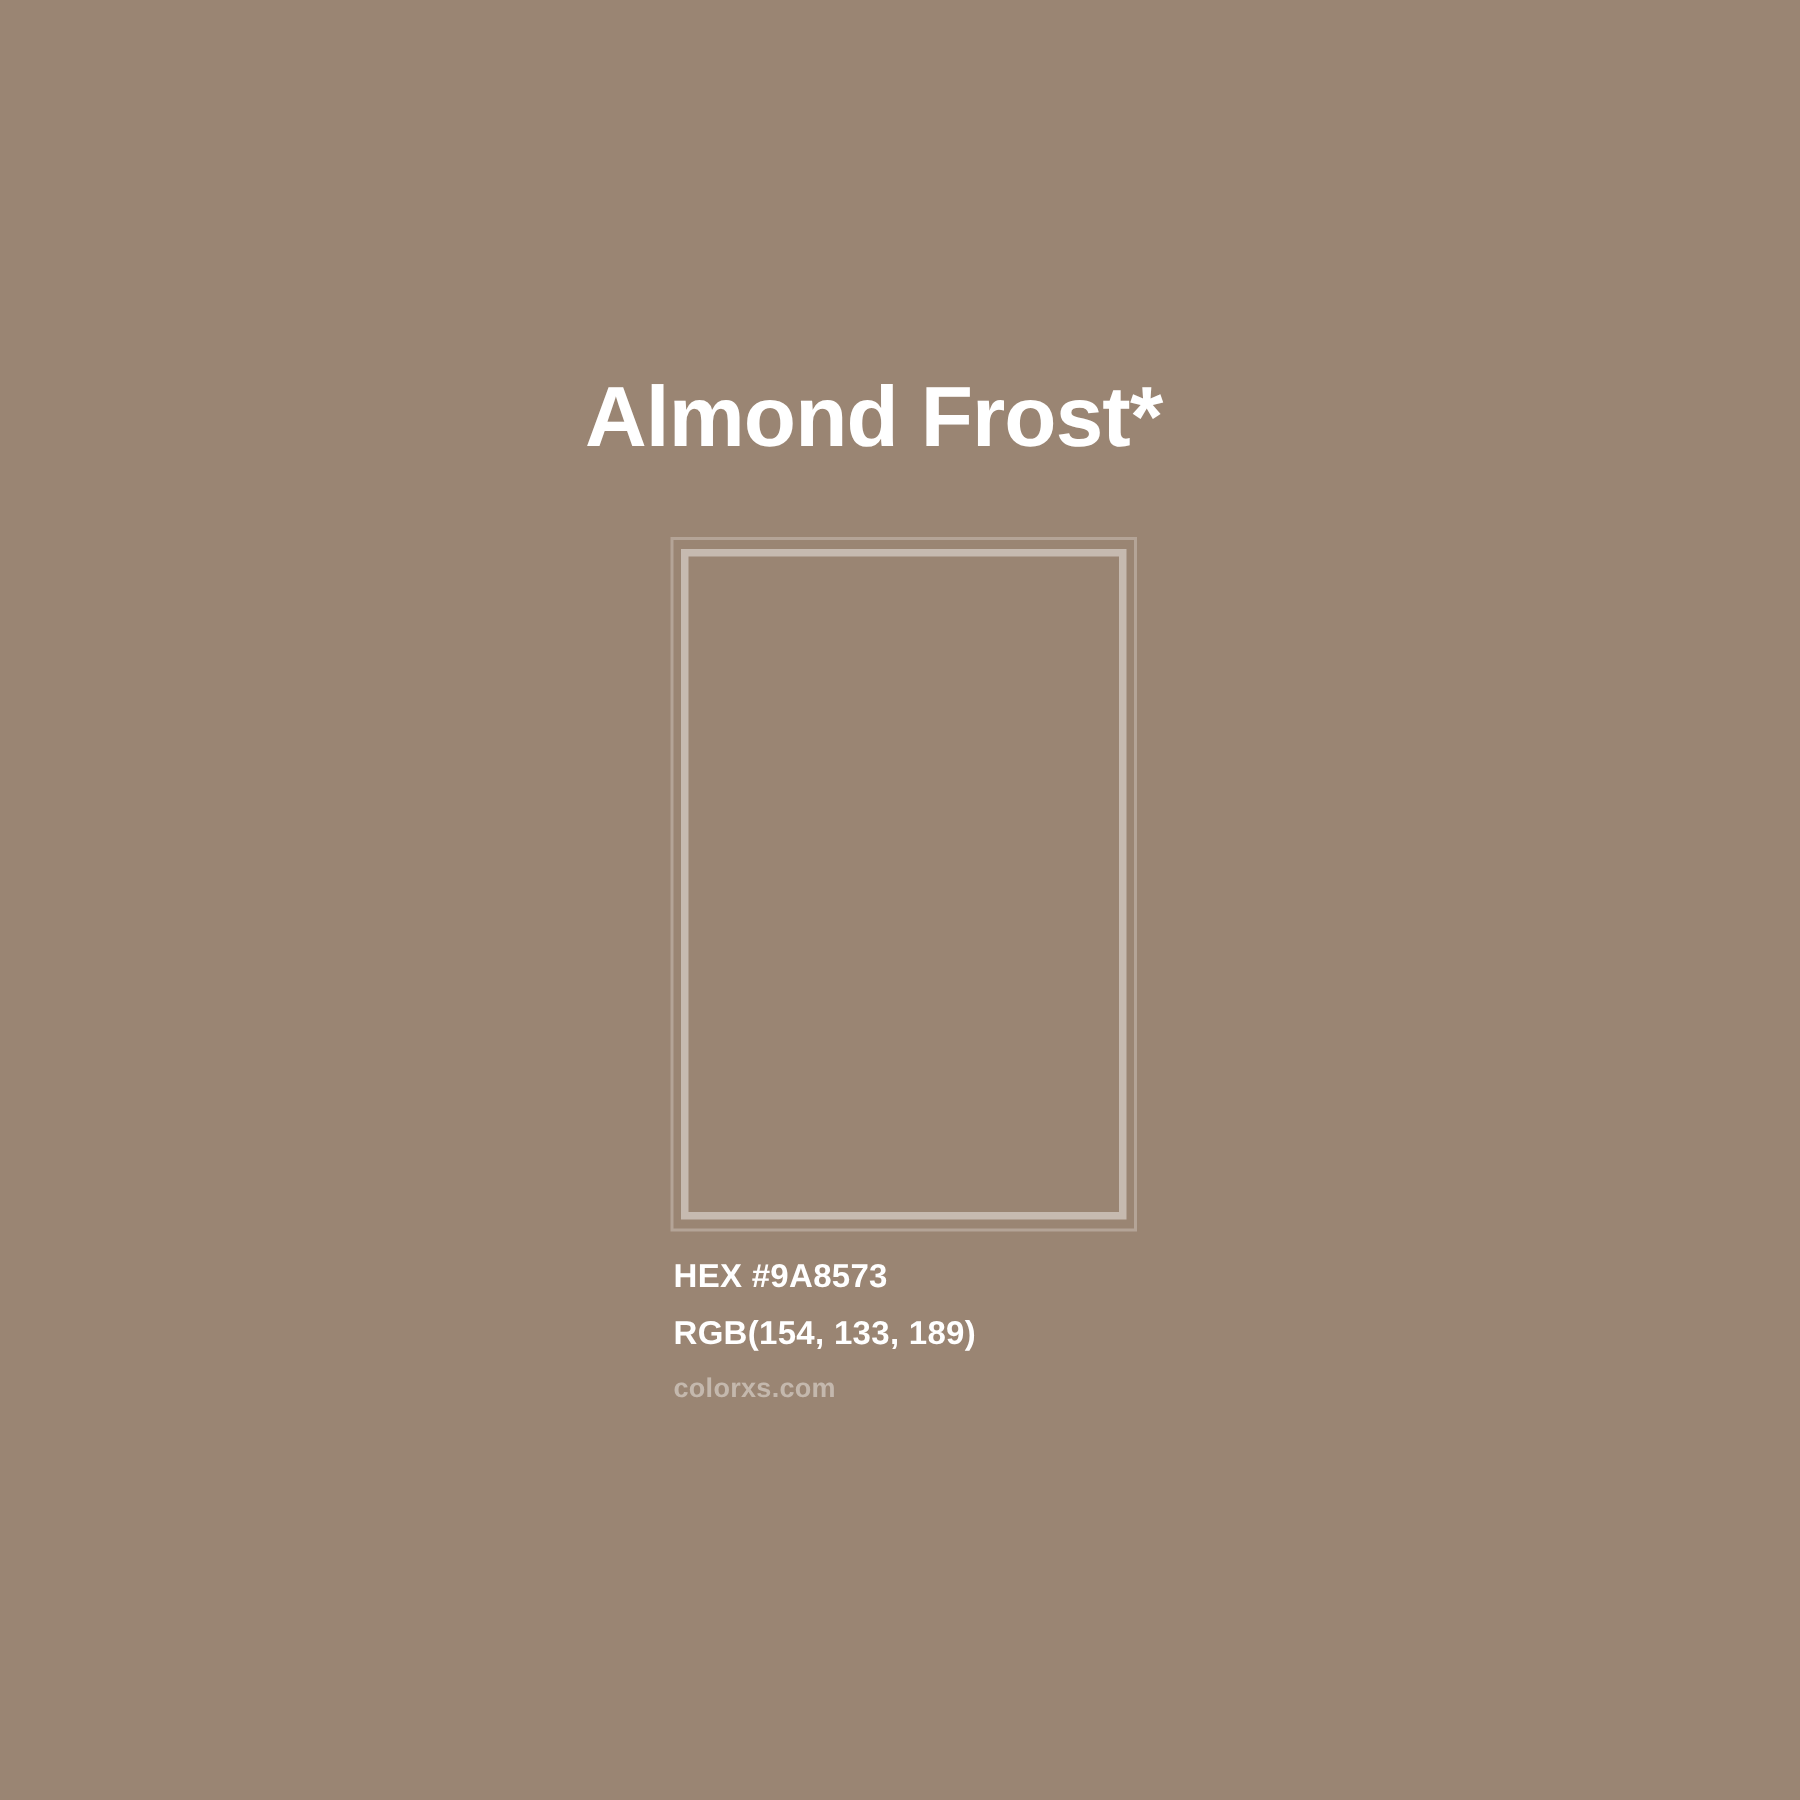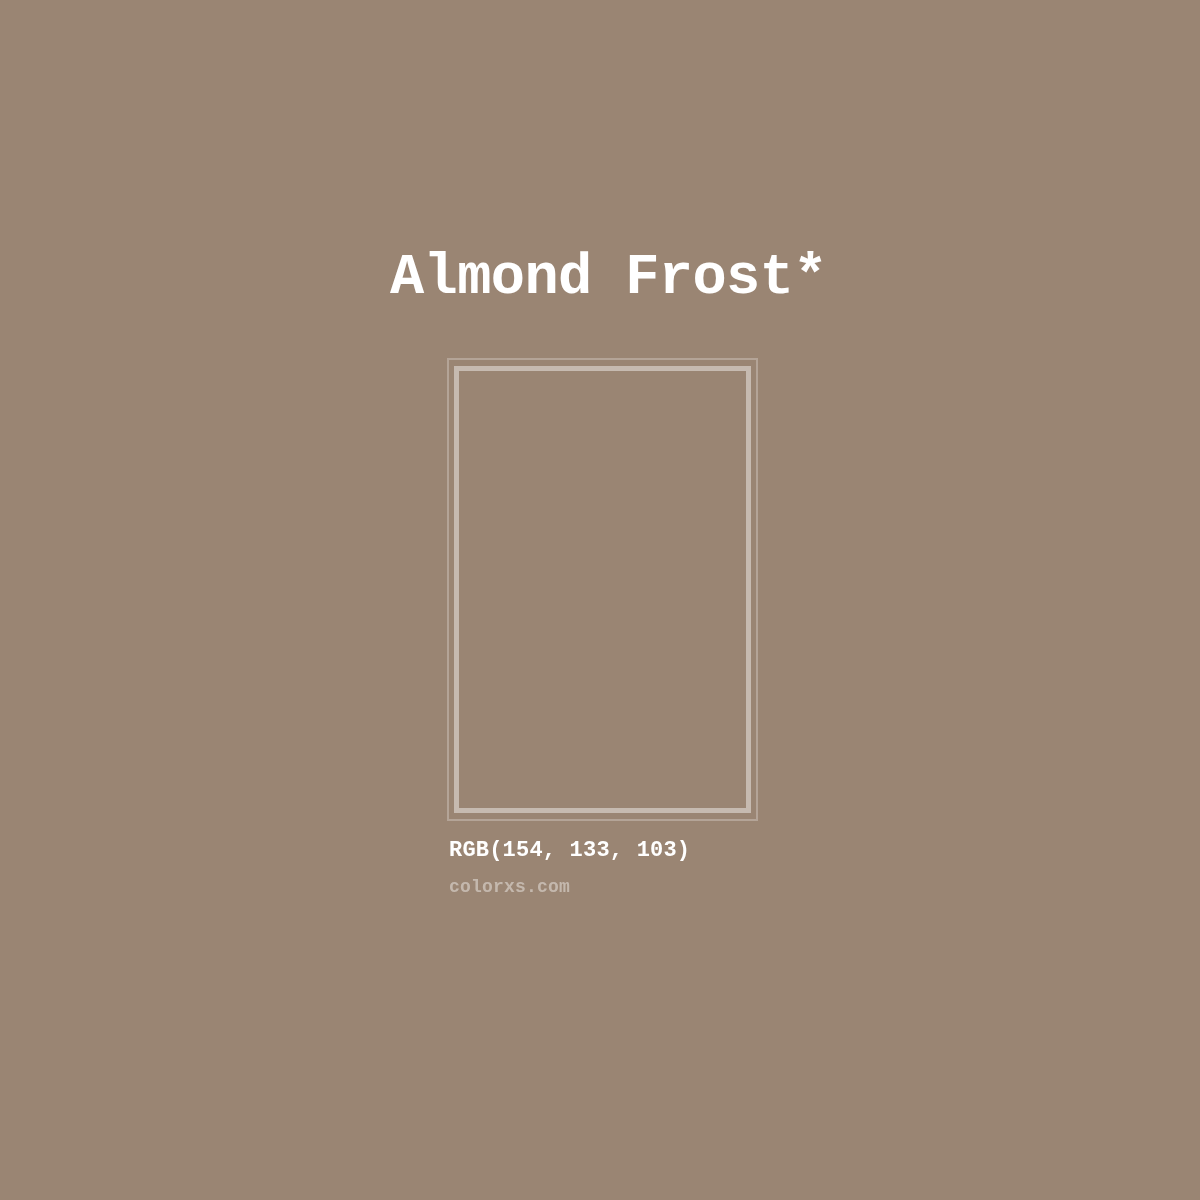--- a/index.html
+++ b/index.html
@@ -105,28 +105,29 @@
     font-weight: 700;
     line-height: 18px;
     letter-spacing: 0.2px;
     color: rgba(255,255,255,0.42);
     white-space: nowrap;
   }
 </style>
 </head>
 <body>
 
-<div id="page" style="background: rgb(154, 133, 115); font-family: Liberation Mono, monospace;">
+<div id="page" style="background: rgb(154, 133, 115);">
 
   <h1 id="color-title">Almond Frost*</h1>
 
   <div id="swatch-area">
     <div id="swatch-frame-outer" style="border-color: rgba(255, 255, 255, 0.26);"></div>
     <div id="swatch-fill" style="background: rgb(154, 133, 115);"></div>
     <div id="swatch-frame-inner" style="border-color: rgba(255, 255, 255, 0.44);"></div>
   </div>
 
   <div id="meta">
-    <p class="meta-line" style="color: rgb(255, 255, 255);">RGB(154, 133, 103)</p>
+    <p class="meta-line" style="color: rgb(255, 255, 255);">HEX #9A8573</p>
+    <p class="meta-line" style="color: rgb(255, 255, 255);">RGB(154, 133, 189)</p>
     <p id="watermark" style="color: rgba(255, 255, 255, 0.42);">colorxs.com</p>
   </div>
 
 </div>
 
 </body></html>

